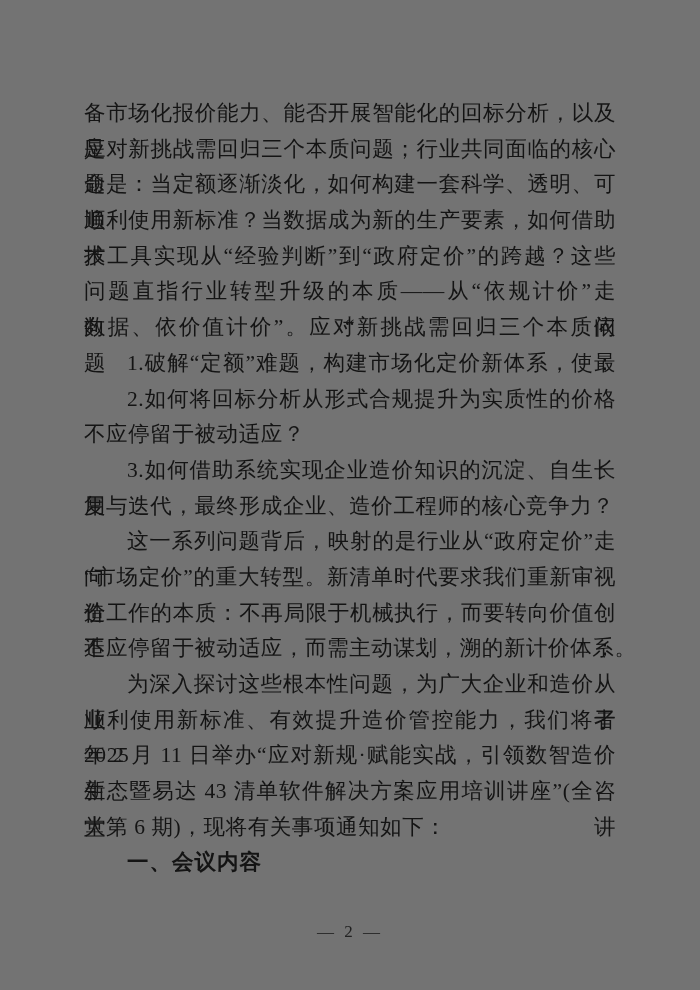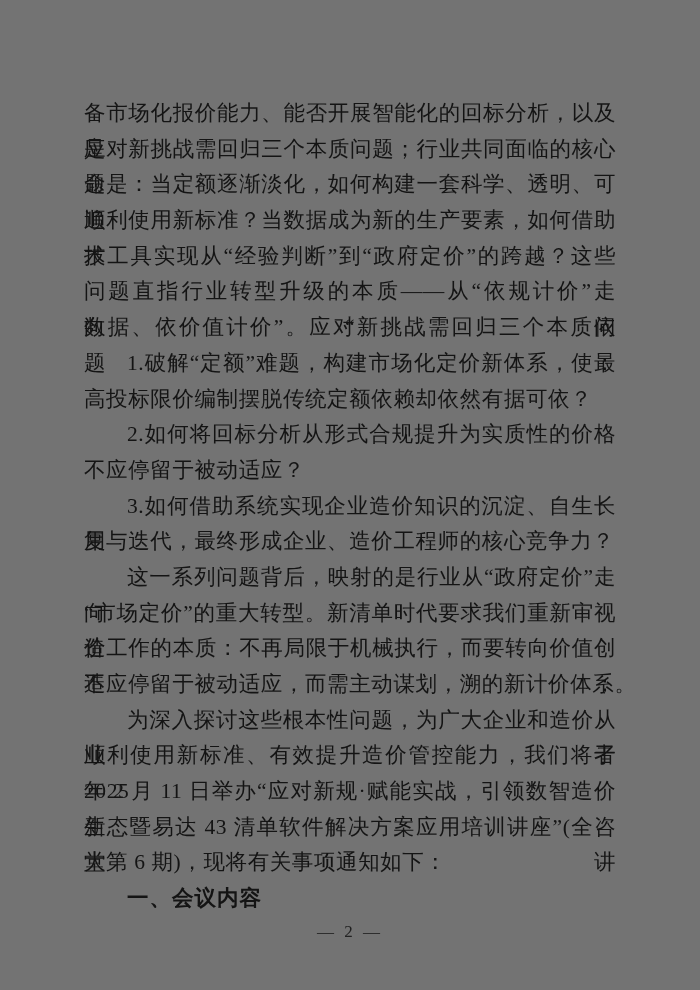--- a/index.html
+++ b/index.html
@@ -64,21 +64,20 @@
 
   <div class="doc-body">
     <div class="line full">备市场化报价能力、能否开展智能化的回标分析，以及是</div>
     <div class="line full">应对新挑战需回归三个本质问题；行业共同面临的核心命</div>
     <div class="line full">题是：当定额逐渐淡化，如何构建一套科学、透明、可追</div>
     <div class="line full">顺利使用新标准？当数据成为新的生产要素，如何借助技</div>
     <div class="line full">术工具实现从“经验判断”到“政府定价”的跨越？这些</div>
     <div class="line full">问题直指行业转型升级的本质——从“依规计价”走向“依</div>
     <div class="line full">数据、依价值计价”。应对新挑战需回归三个本质问题：</div>
     <div class="line full indent">1.破解“定额”难题，构建市场化定价新体系，使最</div>
-    <div class="line">高投标限价编制摆脱传统定额依赖却依然有据可依？</div>
     <div class="line full indent">2.如何将回标分析从形式合规提升为实质性的价格</div>
     <div class="line">不应停留于被动适应？</div>
     <div class="line full indent">3.如何借助系统实现企业造价知识的沉淀、自生长复</div>
     <div class="line">用与迭代，最终形成企业、造价工程师的核心竞争力？</div>
     <div class="line full indent">这一系列问题背后，映射的是行业从“政府定价”走向</div>
     <div class="line full">“市场定价”的重大转型。新清单时代要求我们重新审视造</div>
     <div class="line full">价工作的本质：不再局限于机械执行，而要转向价值创造；</div>
     <div class="line">不应停留于被动适应，而需主动谋划，溯的新计价体系。</div>
     <div class="line full indent">为深入探讨这些根本性问题，为广大企业和造价从业者</div>
     <div class="line full">顺利使用新标准、有效提升造价管控能力，我们将于 2025</div>

